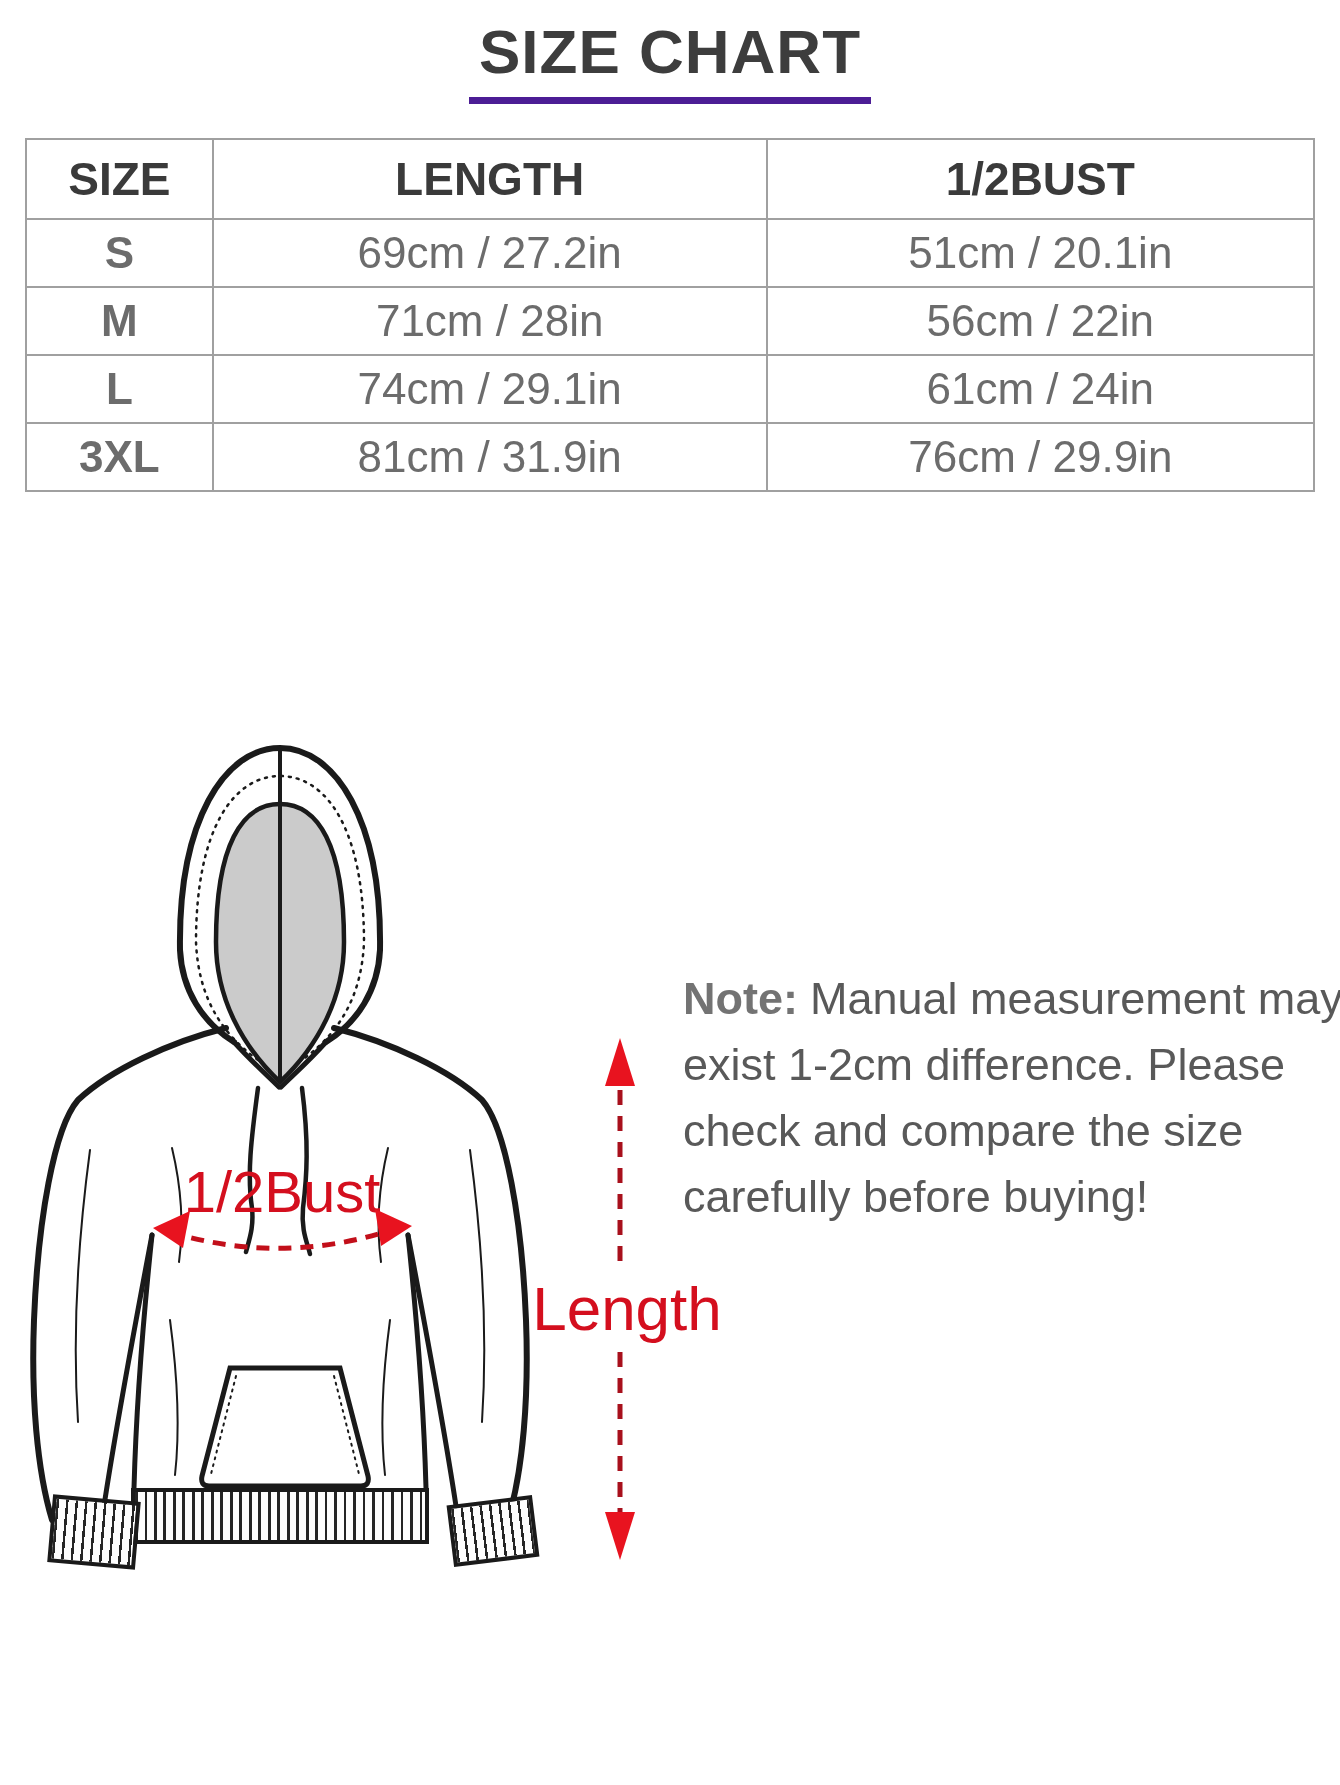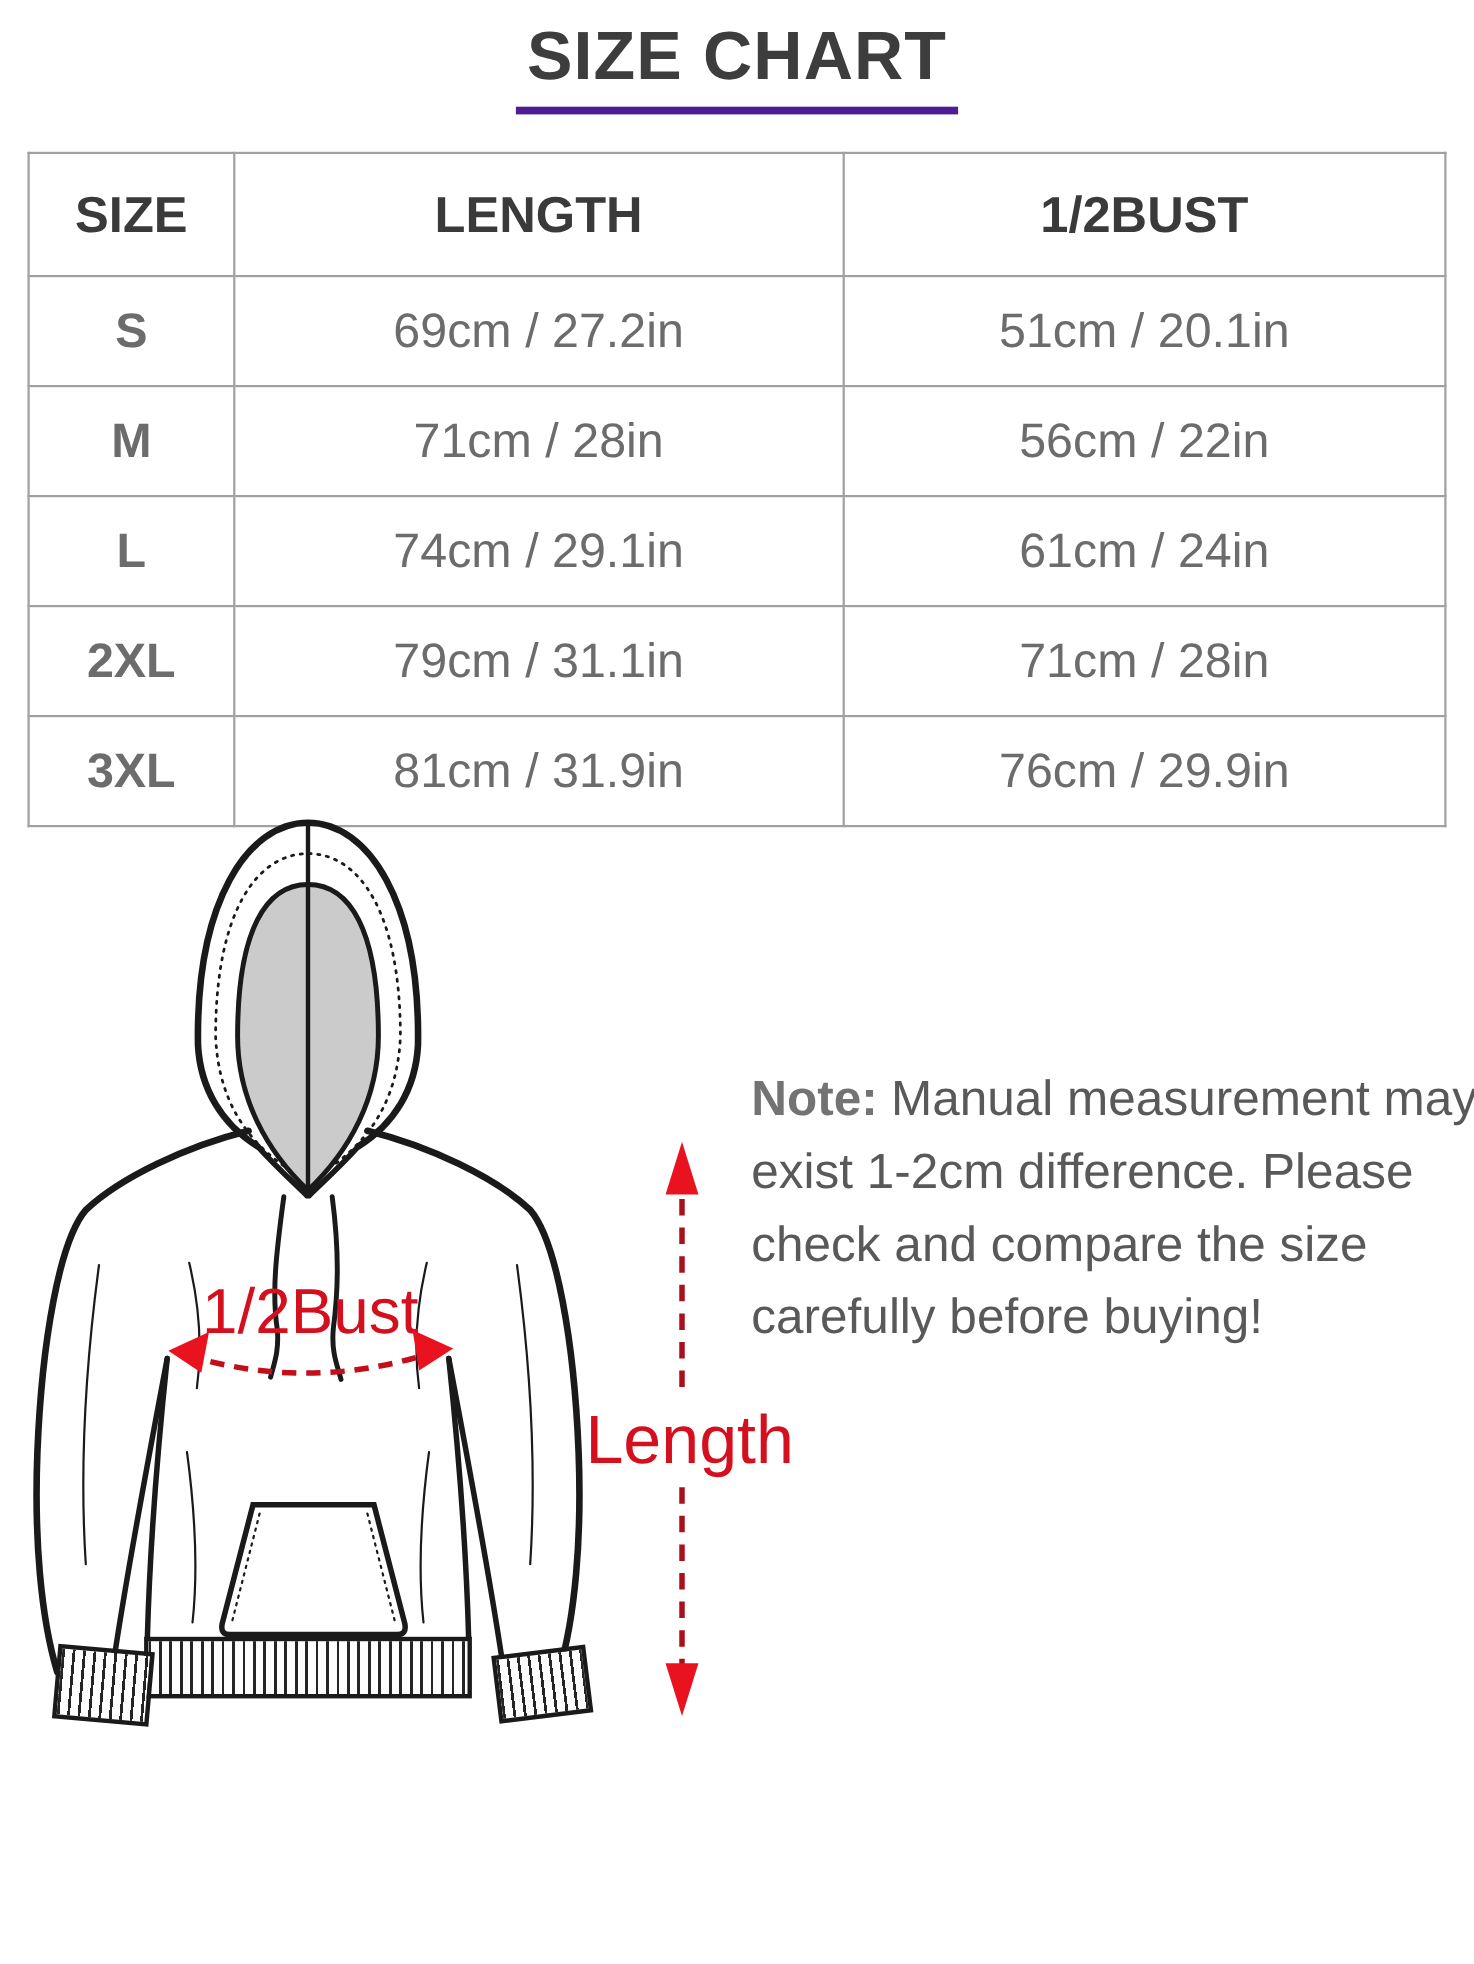--- a/index.html
+++ b/index.html
@@ -8,21 +8,21 @@
 
   
   .title-wrap{position:absolute;top:16px;left:0;width:1340px;text-align:center;}
   .title{display:inline-block;font-size:62px;font-weight:700;letter-spacing:1px;
          color:#3d3d3d;border-bottom:7px solid #4c1d95;padding:0 10px 10px 10px;}
 
   
   table.size-table{position:absolute;left:25px;top:138px;width:1290px;
                    border-collapse:collapse;table-layout:fixed;}
   table.size-table td,table.size-table th{border:2px solid #a0a0a0;text-align:center;
-                   padding:16px;background:#fff;}
+                   padding:0;background:#fff;}
   table.size-table th{height:78px;font-size:46px;font-weight:700;color:#3a3a3a;}
   table.size-table td{height:66px;font-size:44px;color:#6c6c6c;}
   td.size-cell{font-weight:700;color:#303030;font-size:46px;}
   col.c-size{width:14.5%;} col.c-length{width:43%;} col.c-bust{width:42.5%;}
 
   
   .diagram-svg{position:absolute;left:20px;top:680px;width:760px;height:905px;}
   .rib{position:absolute;border:4px solid #1a1a1a;box-sizing:border-box;
        background:repeating-linear-gradient(90deg,#242424 0px,#242424 2.5px,#fdfdfd 2.5px,#fdfdfd 9.5px);}
   .rib-hem{left:131px;top:1488px;width:298px;height:56px;}
@@ -62,25 +62,20 @@
   </tr>
   <tr>
     <td class="size-cell">M</td>
     <td>71cm / 28in</td>
     <td>56cm / 22in</td>
   </tr>
   <tr>
     <td class="size-cell">L</td>
     <td>74cm / 29.1in</td>
     <td>61cm / 24in</td>
-  </tr>
-  <tr>
-    <td class="size-cell">2XL</td>
-    <td>79cm / 31.1in</td>
-    <td>71cm / 28in</td>
   </tr>
   <tr>
     <td class="size-cell">3XL</td>
     <td>81cm / 31.9in</td>
     <td>76cm / 29.9in</td>
   </tr>
 </tbody>
   </table>
 
 <svg class="diagram-svg" viewBox="0 0 760 905">

